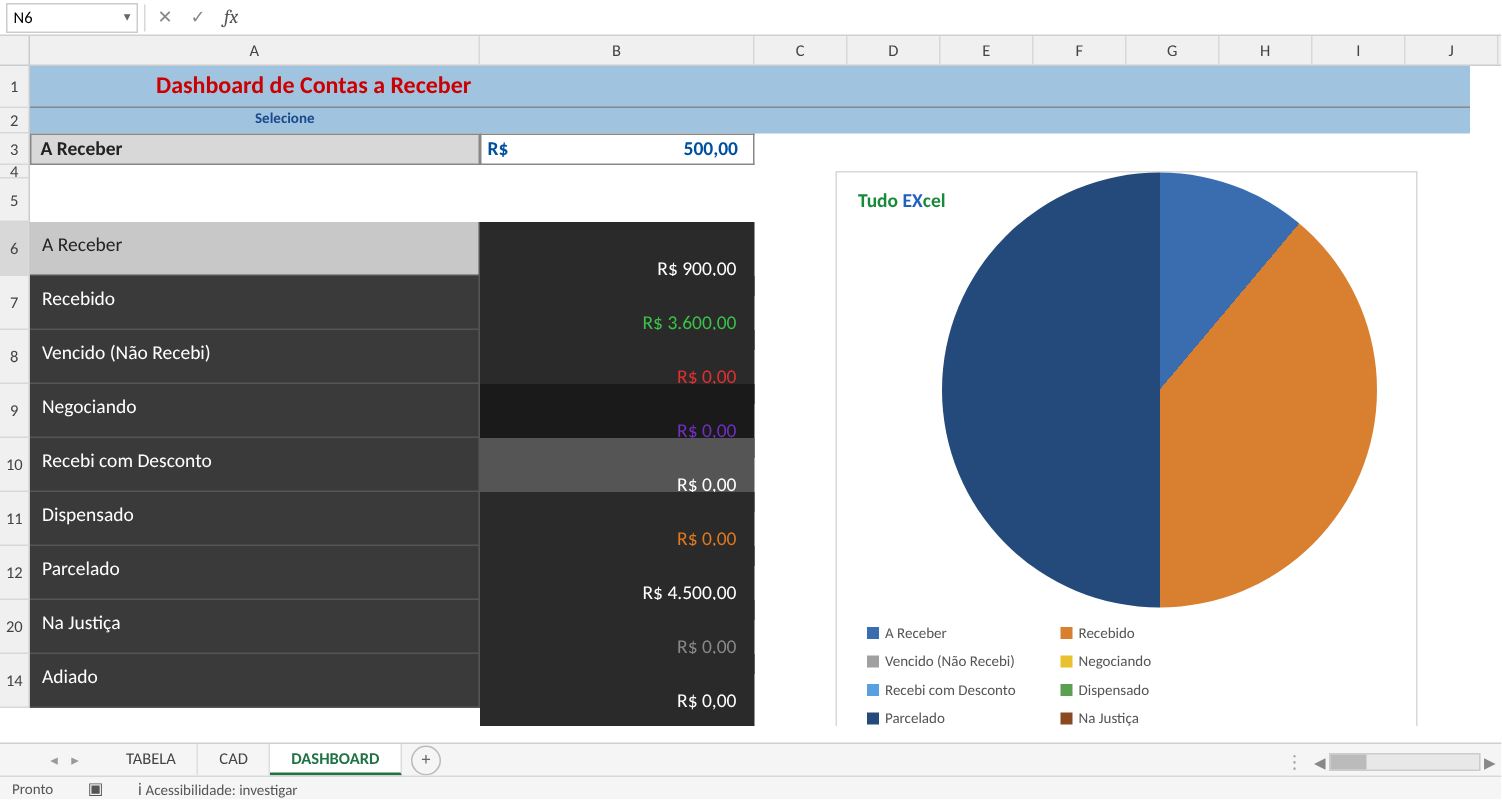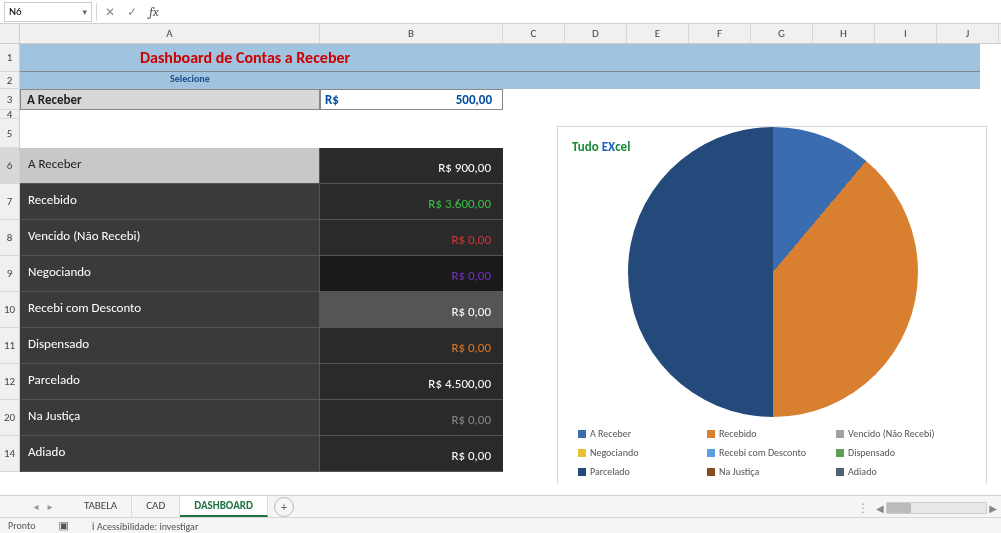--- a/index.html
+++ b/index.html
@@ -19,51 +19,51 @@
 .corner { position: absolute; left: 0; top: 0; width: 20px; height: 20px; background: #f0f0f0; border-right: 1px solid #ccc; border-bottom: 1px solid #ccc; }
 .col-headers { position: absolute; left: 20px; top: 0; right: 0; height: 20px; display: flex; background: #f0f0f0; border-bottom: 1px solid #ccc; }
 .col-h { border-right: 1px solid #d8d8d8; text-align: center; font-size: 11px; color: #444; line-height: 20px; }
 .row-headers { position: absolute; left: 0; top: 20px; width: 20px; background: #f0f0f0; border-right: 1px solid #ccc; }
 .row-h { border-bottom: 1px solid #d8d8d8; text-align: center; font-size: 11px; color: #444; display: flex; align-items: center; justify-content: center; }
 .row-h.active { background: #d8d8d8; }
 
 .cells { position: absolute; left: 20px; top: 20px; right: 0; bottom: 0; }
 
 
-.banner { position: absolute; left: 0; top: 0; width: 960px; height: 28px; background: #a0c4e0; border-bottom: 1px solid #888; display: flex; align-items: center; padding-left: 120px; }
+.banner { position: absolute; left: 0; top: 0; width: 960px; height: 28px; background: #a0c4e0; border-bottom: 1px solid #888; display: flex; align-items: center; padding-left: 84px; }
 .banner-title { color: #c00; font-weight: bold; font-size: 16px; }
 
 .row2 { position: absolute; left: 0; top: 28px; width: 960px; height: 17px; background: #a0c4e0; }
 .selecione { position: absolute; left: 150px; top: 0; color: #1a4a8a; font-size: 10px; font-weight: bold; }
 
 
 .row3 { position: absolute; left: 0; top: 45px; width: 483px; height: 21px; display: flex; }
 .row3 .cellA { width: 300px; background: #d8d8d8; border: 1px solid #888; padding: 2px 6px; font-weight: bold; font-size: 13px; color: #222; }
 .row3 .cellB-lab { width: 30px; background: #fff; border-top: 1px solid #888; border-bottom: 1px solid #888; border-left: 1px solid #888; padding: 2px 4px; font-weight: bold; color: #0050a0; font-size: 13px; }
 .row3 .cellB-val { flex: 1; background: #fff; border: 1px solid #888; border-left: none; text-align: right; padding: 2px 10px; font-weight: bold; color: #0050a0; font-size: 13px; }
 
 
 .data-rows { position: absolute; left: 0; top: 104px; width: 483px; }
 .drow { display: flex; height: 36px; }
 .drow .lab { width: 300px; background: #3a3a3a; color: #fff; padding: 8px 8px; font-size: 13px; border-bottom: 1px solid #555; border-right: 1px solid #555; }
-.drow .val { flex: 1; text-align: right; padding: 12px 12px; font-size: 13px; border-bottom: 1px solid #555; }
+.drow .val { flex: 1; text-align: right; padding: 24px 12px; font-size: 13px; border-bottom: 1px solid #555; }
 .drow.r6 .lab { background: #c8c8c8; color: #222; }
 .drow.r6 .val { background: #2a2a2a; color: #fff; }
 .drow.r7 .val { background: #2a2a2a; color: #3cc048; }
 .drow.r8 .val { background: #2a2a2a; color: #e03030; }
 .drow.r9 .val { background: #1a1a1a; color: #7030c0; }
 .drow.r10 .val { background: #555; color: #fff; }
 .drow.r10 .lab { background: #3a3a3a; }
 .drow.r11 .val { background: #2a2a2a; color: #e07820; }
 .drow.r12 .val { background: #2a2a2a; color: #fff; }
 .drow.r13 .val { background: #2a2a2a; color: #888; }
 .drow.r14 .val { background: #2a2a2a; color: #fff; }
 
 
-.chart { position: absolute; left: 537px; top: 70px; width: 430px; height: 404px; background: #fff; border: 1px solid #d8d8d8; margin-top: 12px; }
+.chart { position: absolute; left: 537px; top: 70px; width: 388px; height: 404px; background: #fff; border: 1px solid #d8d8d8; }
 .chart-brand { position: absolute; left: 14px; top: 12px; font-size: 13px; font-weight: bold; }
 .brand-t { color: #1a8a3a; }
 .brand-e { color: #2060c0; }
 .brand-rest { color: #1a8a3a; }
 .brand-x { color: #2060c0; }
 .pie-wrap { position: absolute; left: 70px; top: 0; width: 290px; height: 290px; }
 .pie { width: 290px; height: 290px; border-radius: 50%; background: conic-gradient(#3a6db0 0deg 40deg, #d98030 40deg 180deg, #234a7a 180deg 360deg); }
 .legend { position: absolute; left: 20px; top: 300px; right: 10px; font-size: 10px; color: #555; }
 .legend-row { display: flex; flex-wrap: wrap; }
 .leg-item { display: flex; align-items: center; margin-right: 14px; margin-bottom: 6px; min-width: 115px; }

